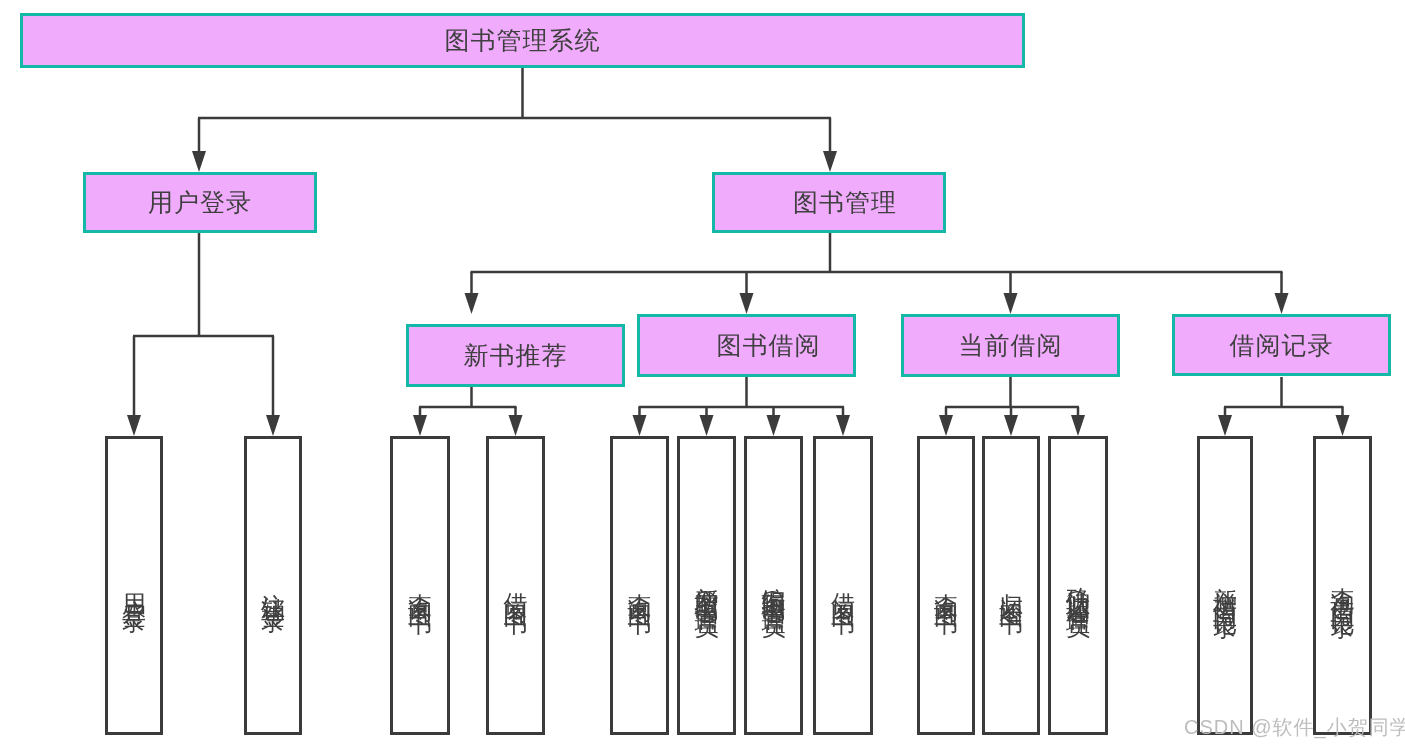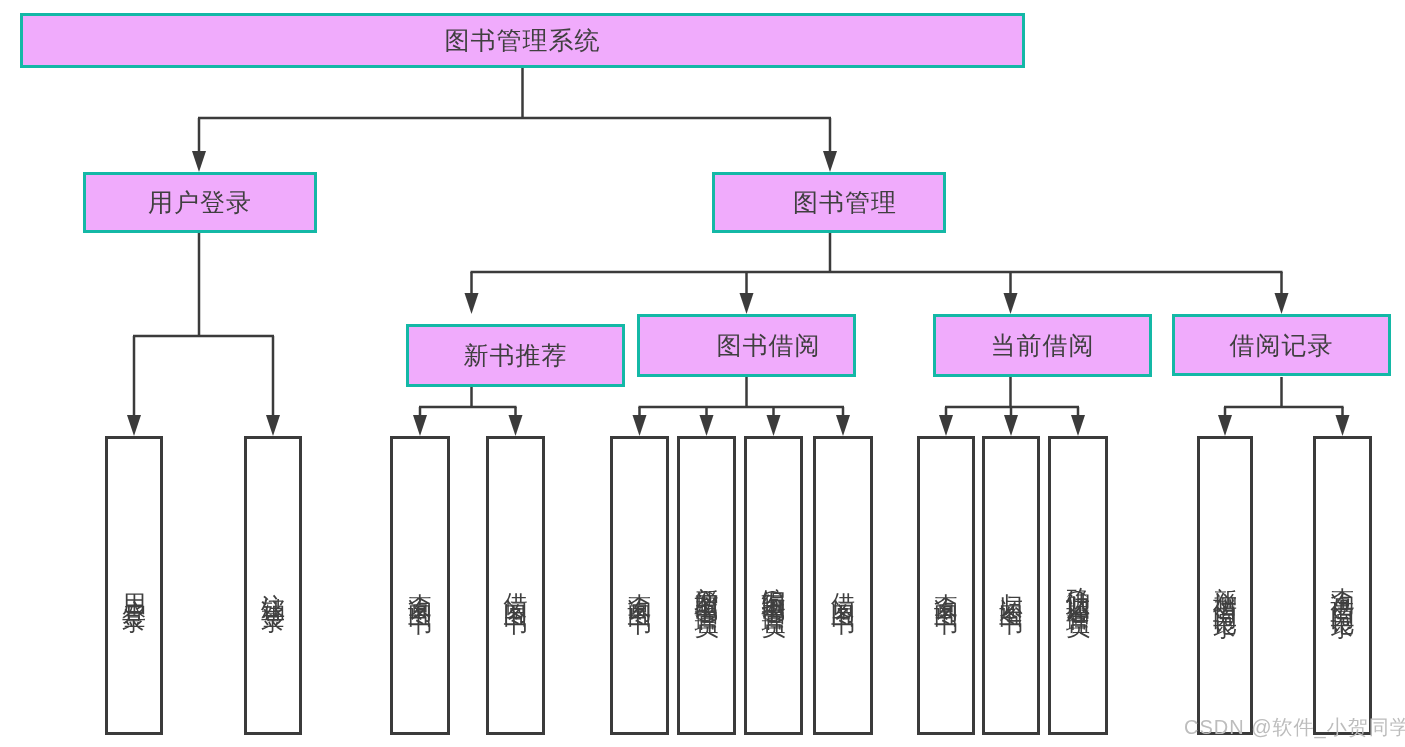--- a/index.html
+++ b/index.html
@@ -138,21 +138,21 @@
   <div class="hbox" style="left:712px;top:172px;width:234px;height:61px;padding-left:32px;">
     <span>图书管理</span>
   </div>
 
   <div class="hbox" style="left:362px;top:324px;width:219px;height:63px;margin-left:44px;">
     <span>新书推荐</span>
   </div>
   <div class="hbox" style="left:637px;top:314px;width:219px;height:63px;padding-left:44px;">
     <span>图书借阅</span>
   </div>
-  <div class="hbox" style="left:901px;top:314px;width:219px;height:63px;margin-left:32px;">
+  <div class="hbox" style="left:901px;top:314px;width:219px;height:63px;">
     <span>当前借阅</span>
   </div>
   <div class="hbox" style="left:1172px;top:314px;width:219px;height:62px;">
     <span>借阅记录</span>
   </div>
 
   <div class="vbox" style="left:105px;width:58px;">
     <span class="vtext">用户登录</span>
   </div>
   <div class="vbox" style="left:244px;width:58px;">

